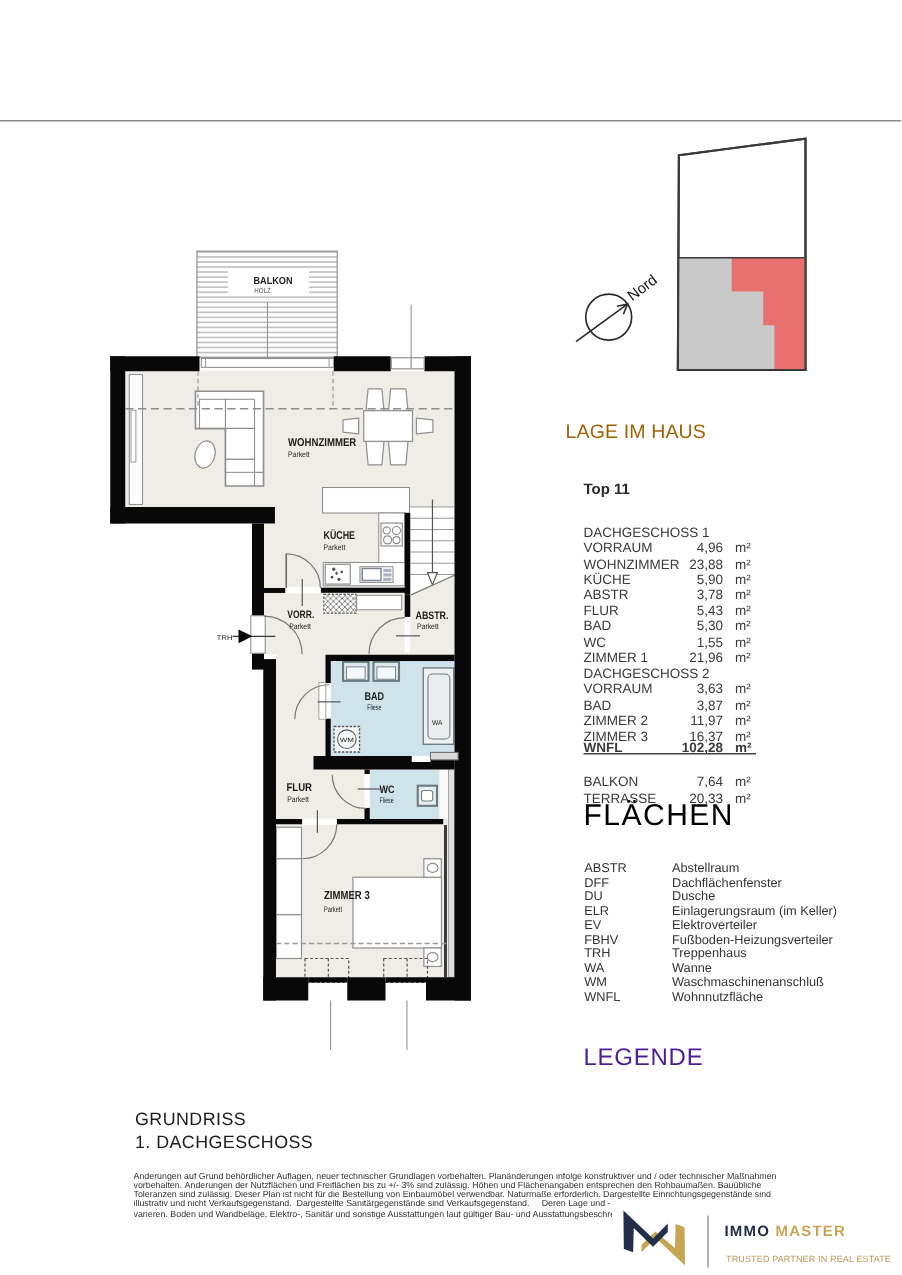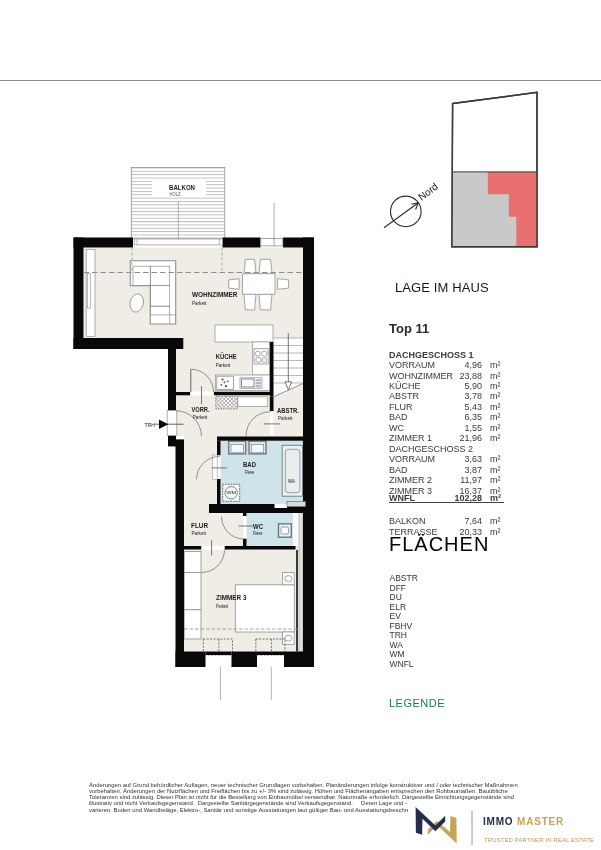--- a/index.html
+++ b/index.html
@@ -373,32 +373,32 @@
 
 <text x="421.5" y="201" font-size="10" fill="#111" transform="rotate(-37 421.5 201)">Nord</text>
 
 <path d="M456.7,843.6 L437.2,825.3 L427.7,834.9 L427.7,829.8 L436.9,821 L450,832 L450.4,816 L456.4,818.1 Z" fill="#c8a455"></path>
 
 <path d="M415.6,807 L435.4,825.6 L445.2,815.7 L445.2,821.4 L435.4,831.2 L422.5,818.7 L422.1,834.8 L415.9,832.7 Z" fill="#232e4a"></path>
 
 <path d="M472,810.4 L472,845" stroke="#9a9a9a" stroke-width="1"></path>
 </svg>
 
-<div class="abs" style="left:395px;top:280px;font-size:13px;letter-spacing:0.1px;color:#0f172a">LAGE IM HAUS</div>
-
-<div class="abs" style="left:389px;top:321px;font-size:13px;font-weight:bold;color:#2a2a2a">Top 11</div>
+<div class="abs" style="left:377px;top:280px;font-size:13px;letter-spacing:0.1px;color:#a16207">LAGE IM HAUS</div>
+
+<div class="abs" style="left:389px;top:321px;font-size:10px;font-weight:bold;color:#2a2a2a">Top 11</div>
 
 <div class="tbl">
-<div class="row" style="font-weight:bold">DACHGESCHOSS 1</div>
+<div class="row" style="font-weight:normal">DACHGESCHOSS 1</div>
 <div class="row"><span>VORRAUM</span><span class="n">4,96</span><span class="u">m²</span></div>
 <div class="row"><span>WOHNZIMMER</span><span class="n">23,88</span><span class="u">m²</span></div>
 <div class="row"><span>KÜCHE</span><span class="n">5,90</span><span class="u">m²</span></div>
 <div class="row"><span>ABSTR</span><span class="n">3,78</span><span class="u">m²</span></div>
 <div class="row"><span>FLUR</span><span class="n">5,43</span><span class="u">m²</span></div>
-<div class="row"><span>BAD</span><span class="n">6,35</span><span class="u">m²</span></div>
+<div class="row"><span>BAD</span><span class="n">5,30</span><span class="u">m²</span></div>
 <div class="row"><span>WC</span><span class="n">1,55</span><span class="u">m²</span></div>
 <div class="row"><span>ZIMMER 1</span><span class="n">21,96</span><span class="u">m²</span></div>
 <div class="row" style="font-weight:normal">DACHGESCHOSS 2</div>
 <div class="row"><span>VORRAUM</span><span class="n">3,63</span><span class="u">m²</span></div>
 <div class="row"><span>BAD</span><span class="n">3,87</span><span class="u">m²</span></div>
 <div class="row"><span>ZIMMER 2</span><span class="n">11,97</span><span class="u">m²</span></div>
 <div class="row"><span>ZIMMER 3</span><span class="n">16,37</span><span class="u">m²</span></div>
 <div class="row" style="font-weight:bold;margin-top:-3px"><span>WNFL</span><span class="n">102,28</span><span class="u">m²</span></div>
 </div>
 
@@ -406,23 +406,25 @@
 
 <div class="tbl" style="top:516.3px;line-height:10.6px">
 <div class="row"><span>BALKON</span><span class="n">7,64</span><span class="u">m²</span></div>
 <div class="row"><span>TERRASSE</span><span class="n">20,33</span><span class="u">m²</span></div>
 </div>
 
 <div class="abs" style="left:389px;top:533px;font-size:20px;letter-spacing:1px;color:#000000">FLÄCHEN</div>
 
 <div class="lg" style="left:389.5px;top:574px">ABSTR<br>DFF<br>DU<br>ELR<br>EV<br>FBHV<br>TRH<br>WA<br>WM<br>WNFL</div>
 
-
-<div class="abs" style="left:389px;top:697px;font-size:11px;letter-spacing:0.5px;color:#15803d">LEGENDE</div>
-
+<div class="lg" style="left:448px;top:574px">Abstellraum<br>Dachflächenfenster<br>Dusche<br>Einlagerungsraum (im Keller)<br>Elektroverteiler<br>Fußboden-Heizungsverteiler<br>Treppenhaus<br>Wanne<br>Waschmaschinenanschluß<br>Wohnnutzfläche</div>
+
+<div class="abs" style="left:389px;top:697px;font-size:16px;letter-spacing:0.5px;color:#4c1d95">LEGENDE</div>
+
+<div class="abs" style="left:90px;top:738.5px;font-size:11.9px;letter-spacing:0.3px;color:#1d1d1d;line-height:15.6px">GRUNDRISS<br>1. DACHGESCHOSS</div>
 
 <div class="abs" style="left:89px;top:781.5px;font-size:5.9px;line-height:6.3px;color:#333;width:512px">
 <div style="white-space:nowrap;overflow:hidden">Änderungen auf Grund behördlicher Auflagen, neuer technischer Grundlagen vorbehalten. Planänderungen infolge konstruktiver und / oder technischer Maßnahmen</div>
 <div style="white-space:nowrap;overflow:hidden">vorbehalten. Änderungen der Nutzflächen und Freiflächen bis zu +/- 3% sind zulässig. Höhen und Flächenangaben entsprechen den Rohbaumaßen. Bauübliche</div>
 <div style="white-space:nowrap;overflow:hidden">Toleranzen sind zulässig. Dieser Plan ist nicht für die Bestellung von Einbaumöbel verwendbar. Naturmaße erforderlich. Dargestellte Einrichtungsgegenstände sind</div>
 <div style="white-space:nowrap;overflow:hidden;width:321px">illustrativ und nicht Verkaufsgegenstand.&nbsp; Dargestellte Sanitärgegenstände sind Verkaufsgegenstand.&nbsp;&nbsp;&nbsp;&nbsp; Deren Lage und -</div>
 <div style="white-space:nowrap;overflow:hidden;width:319px">varieren. Boden und Wandbeläge, Elektro-, Sanitär und sonstige Ausstattungen laut gültiger Bau- und Ausstattungsbeschrei</div>
 </div>
 
 <div class="abs" style="left:483px;top:816px;font-size:10px;font-weight:bold;letter-spacing:0.8px;white-space:nowrap"><span style="color:#232e4a">IMMO</span> <span style="color:#c8a455">MASTER</span></div>

